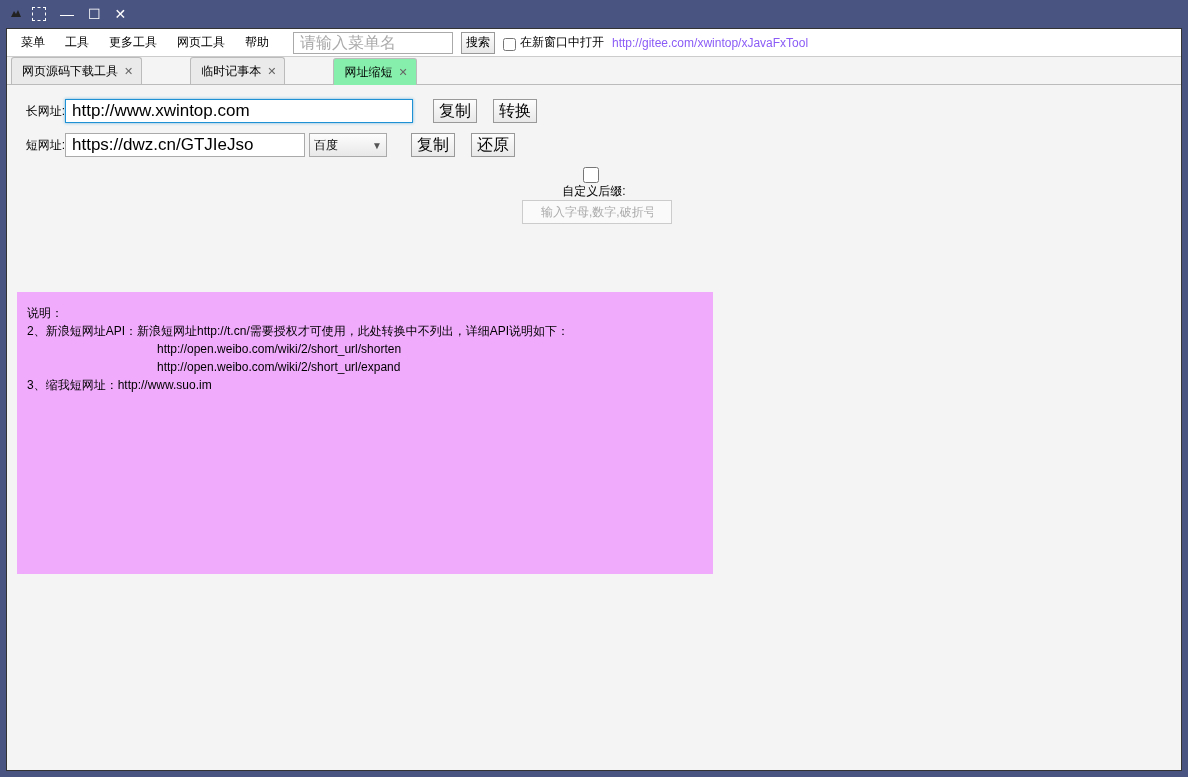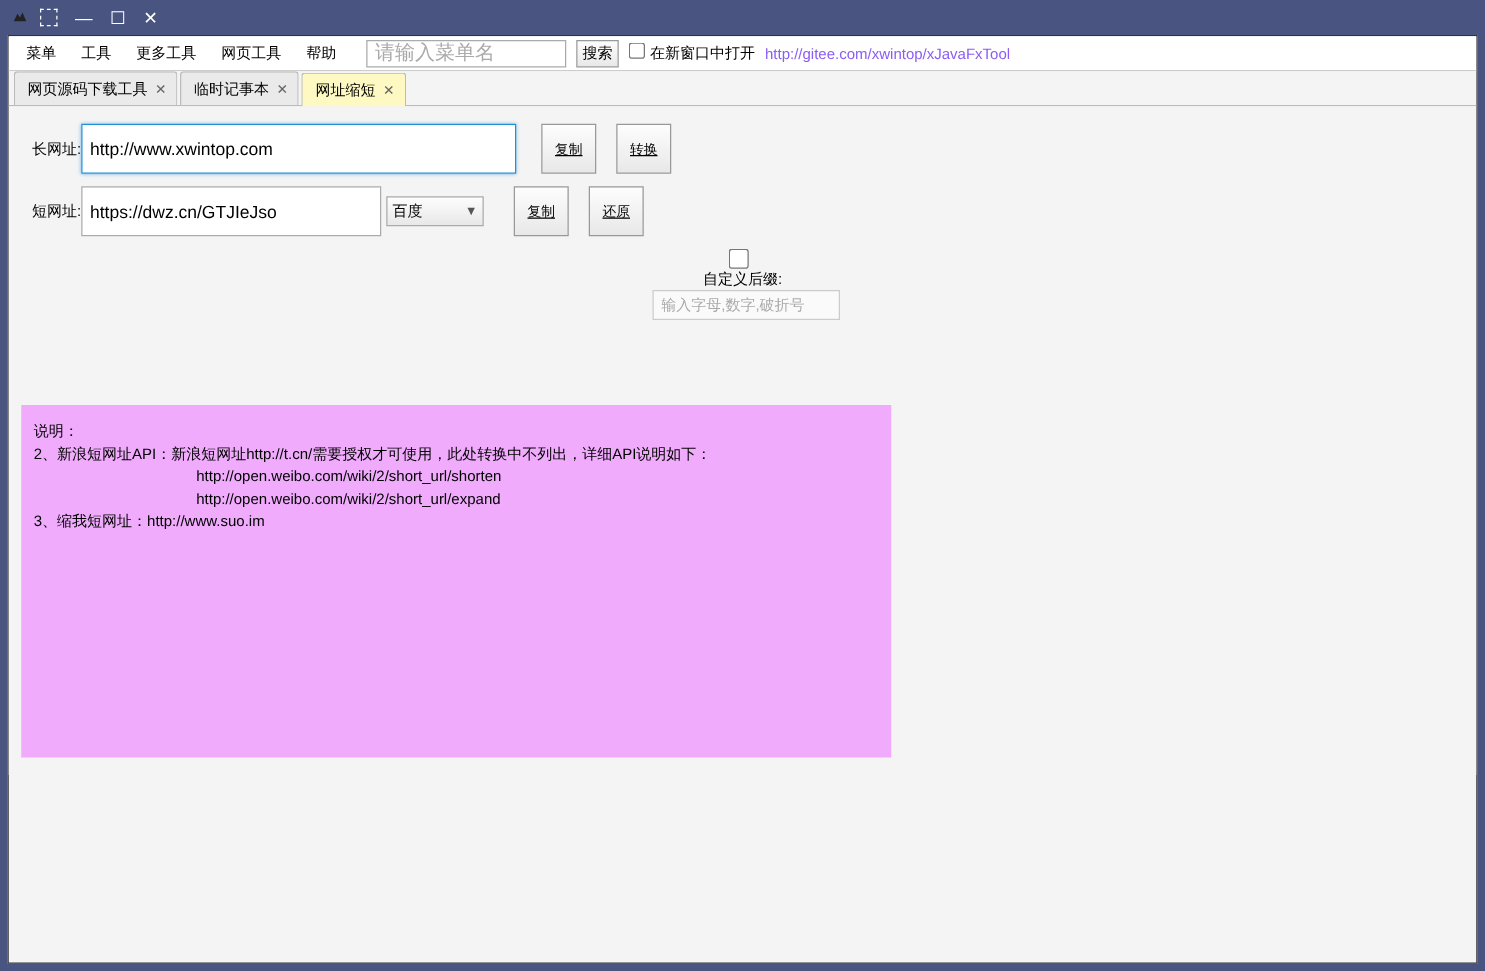--- a/index.html
+++ b/index.html
@@ -11,45 +11,45 @@
 .titlebar .win-controls { display: flex; gap: 14px; align-items: center; }
 .titlebar .win-controls span { cursor: pointer; font-size: 14px; }
 .fullscreen-icon { border: 1.5px dashed #fff; width: 14px; height: 14px; display: inline-block; }
 
 .content { background: #f4f4f4; margin: 0 6px 6px 6px; height: 743px; border: 1px solid #333; }
 
 .menubar { height: 28px; background: #fff; border-bottom: 1px solid #ccc; display: flex; align-items: center; padding: 0 4px; font-size: 12px; }
 .menubar .menu-item { padding: 4px 10px; cursor: pointer; }
 .menubar .search-input { width: 160px; height: 22px; border: 1px solid #aaa; padding: 0 6px; font-size: 16px; margin-left: 14px; background: #fff; }
 .menubar .search-btn { height: 22px; padding: 0 4px; margin-left: 8px; background: linear-gradient(#fdfdfd,#e8e8e8); border: 1px solid #999; font-size: 12px; cursor: pointer; }
-.menubar .checkbox-wrap { display: flex; align-items: flex-start; margin-left: 8px; font-size: 12px; }
+.menubar .checkbox-wrap { display: flex; align-items: flex-end; margin-left: 8px; font-size: 12px; }
 .menubar .checkbox-wrap input { margin-right: 4px; }
 .menubar .link { color: #8b5cf6; margin-left: 8px; font-size: 12px; cursor: pointer; }
 
-.tabs { height: 28px; background: #f4f4f4; border-bottom: 1px solid #bbb; display: flex; align-items: flex-end; padding-left: 4px; font-size: 12px; }
+.tabs { height: 28px; background: #f4f4f4; border-bottom: 1px solid #bbb; display: flex; align-items: flex-end; padding-left: 4px; font-size: 12px; gap: 46px; }
 .tab { padding: 5px 8px 4px 10px; background: #eaeaea; border: 1px solid #bbb; border-bottom: none; margin-right: 2px; border-radius: 3px 3px 0 0; display: flex; align-items: center; cursor: pointer; }
-.tab.active { background: #fef9c3; position: relative; top: 1px; justify-content: space-between; }
+.tab.active { background: #86efac; position: relative; top: 1px; justify-content: space-between; }
 .tab .close { margin-left: 6px; color: #666; font-size: 11px; }
 
 .tool-body { background: #f4f4f4; padding: 14px 10px; font-size: 12px; }
 .form-row { display: flex; align-items: center; margin-bottom: 10px; }
 .form-row label { width: 48px; text-align: right; }
-.text-input { height: 40px; border: 1px solid #aaa; padding: 2px 6px; font-size: 14px; background: #fff; }
+.text-input { height: 24px; border: 1px solid #aaa; padding: 2px 6px; font-size: 17px; background: #fff; }
 .text-input.focused { border: 1px solid #1e90d4; box-shadow: 0 0 3px rgba(30,144,212,0.6); outline: none; }
 .long-input { width: 348px; }
 .short-input { width: 240px; }
 .combo { width: 78px; height: 24px; border: 1px solid #aaa; background: linear-gradient(#fdfdfd,#e8e8e8); font-size: 12px; padding: 0 4px; display: flex; align-items: center; justify-content: space-between; cursor: pointer; margin-left: 4px; }
 .combo .arrow { font-size: 10px; color: #555; }
-.btn { width: 44px; height: 40px; background: linear-gradient(#fdfdfd,#e8e8e8); border: 1px solid #999; font-size: 11px; cursor: pointer; margin-left: 20px; text-decoration: underline; }
+.btn { width: 44px; height: 24px; background: linear-gradient(#fdfdfd,#e8e8e8); border: 1px solid #999; font-size: 16px; cursor: pointer; margin-left: 20px; }
 .btn + .btn { margin-left: 16px; }
 .form-row .spacer24 { width: 24px; }
 
 .checkbox-row { display: flex; align-items: center; margin-top: 4px; flex-direction: column; }
 .checkbox-row input[type=checkbox] { width: 16px; height: 16px; margin-right: 6px; }
-.suffix-input { width: 150px; height: 24px; border: 1px solid #ccc; background: #fafafa; padding: 2px 6px; font-size: 12px; margin-left: 6px; color: #888; }
+.suffix-input { width: 150px; height: 24px; border: 1px solid #ccc; background: #fafafa; padding: 2px 18px; font-size: 12px; margin-left: 6px; color: #888; }
 
 .info-panel { background: #f0abfc; width: 696px; margin-top: 68px; padding: 12px 10px 180px 10px; font-size: 12px; line-height: 1.5; }
 .info-panel .highlight { background: #d8d8d8; }
 .info-panel .indent { padding-left: 130px; }
 
 input::placeholder { color: #aaa; }
 </style>
 </head>
 <body>
 

